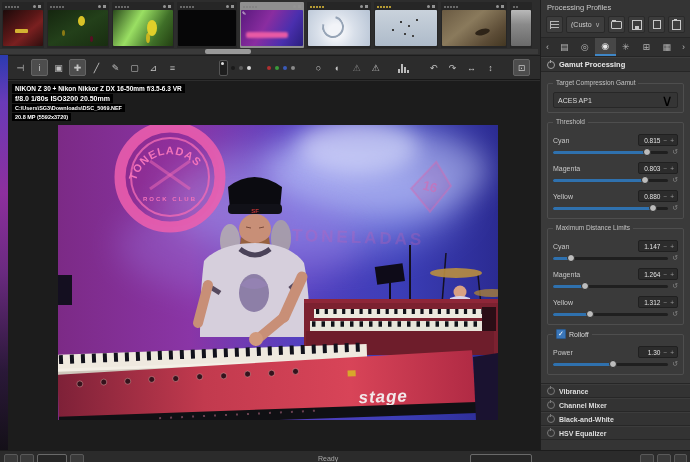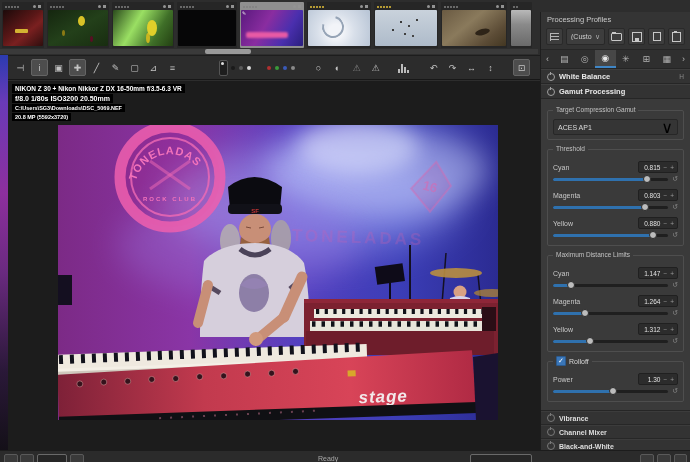--- a/index.html
+++ b/index.html
@@ -58,21 +58,21 @@
   
   .sliver{left:0;top:55px;width:8px;height:395px;
      background:linear-gradient(180deg,#2b3bb0 0,#6a3ab8 12%,#8d2f9e 35%,#6a2a80 55%,#2a1838 80%,#141018)}
   .canvas{left:8px;top:81px;width:532px;height:369px;background:#1c1c1c}
   .meta{left:12px;top:84px}
   .meta div{background:#000;color:#fff;font-weight:bold;padding:1px 3px;width:fit-content;margin-bottom:1px}
   .m1{font-size:6.5px}.m2{font-size:7px}.m3{font-size:5.5px}.m4{font-size:5.5px}
   .photo{left:58px;top:125px;width:440px;height:295px;overflow:hidden}
 
   
-  .rpanel{left:540px;top:12px;width:150px;height:450px;background:#343434;border-left:1px solid #1e1e1e;
+  .rpanel{left:540px;top:0;width:150px;height:450px;background:#343434;border-left:1px solid #1e1e1e;
           box-sizing:border-box;overflow:hidden}
   .ptitle{color:#c9c9c9;font-size:7.5px;padding:3px 6px 2px 6px}
   .prow{display:flex;align-items:center;gap:3px;padding:2px 5px 4px 5px}
   .sqbtn{width:15px;height:15px;background:#3d3d3d;border:1px solid #2a2a2a;border-radius:2px;
          display:flex;align-items:center;justify-content:center;flex:0 0 auto;position:relative}
   .lines-ico{width:8px;height:8px;background:repeating-linear-gradient(#b5b5b5 0 1px,transparent 1px 3px);border-left:1px solid #b5b5b5}
   .combo{flex:1;height:15px;background:#3d3d3d;border:1px solid #282828;border-radius:2px;display:flex;
          align-items:center;padding:0 4px;gap:3px;min-width:0}
   .combo .cval{flex:1;color:#cfcfcf;font-size:7px;white-space:nowrap;overflow:hidden}
   .combo .chev{color:#aaa;font-size:7px}
@@ -457,25 +457,20 @@
     <span class="tabarrow">‹</span>
     <span class="tab">▤</span>
     <span class="tab">◎</span>
     <span class="tab sel">◉</span>
     <span class="tab">✳</span>
     <span class="tab">⊞</span>
     <span class="tab">▦</span>
     <span class="tabarrow">›</span>
   </div>
 
-  <div class="shead">
-    <span class="pwr"></span>
-    <span class="hlbl">White Balance</span>
-    <span class="hbadge">H</span>
-  </div>
 
   <div class="shead">
     <span class="pwr"></span>
     <span class="hlbl">Gamut Processing</span>
   </div>
 
   <div class="gbody">
     <div class="gbox">
       <span class="gboxlbl">Target Compression Gamut</span>
       <div class="select">

